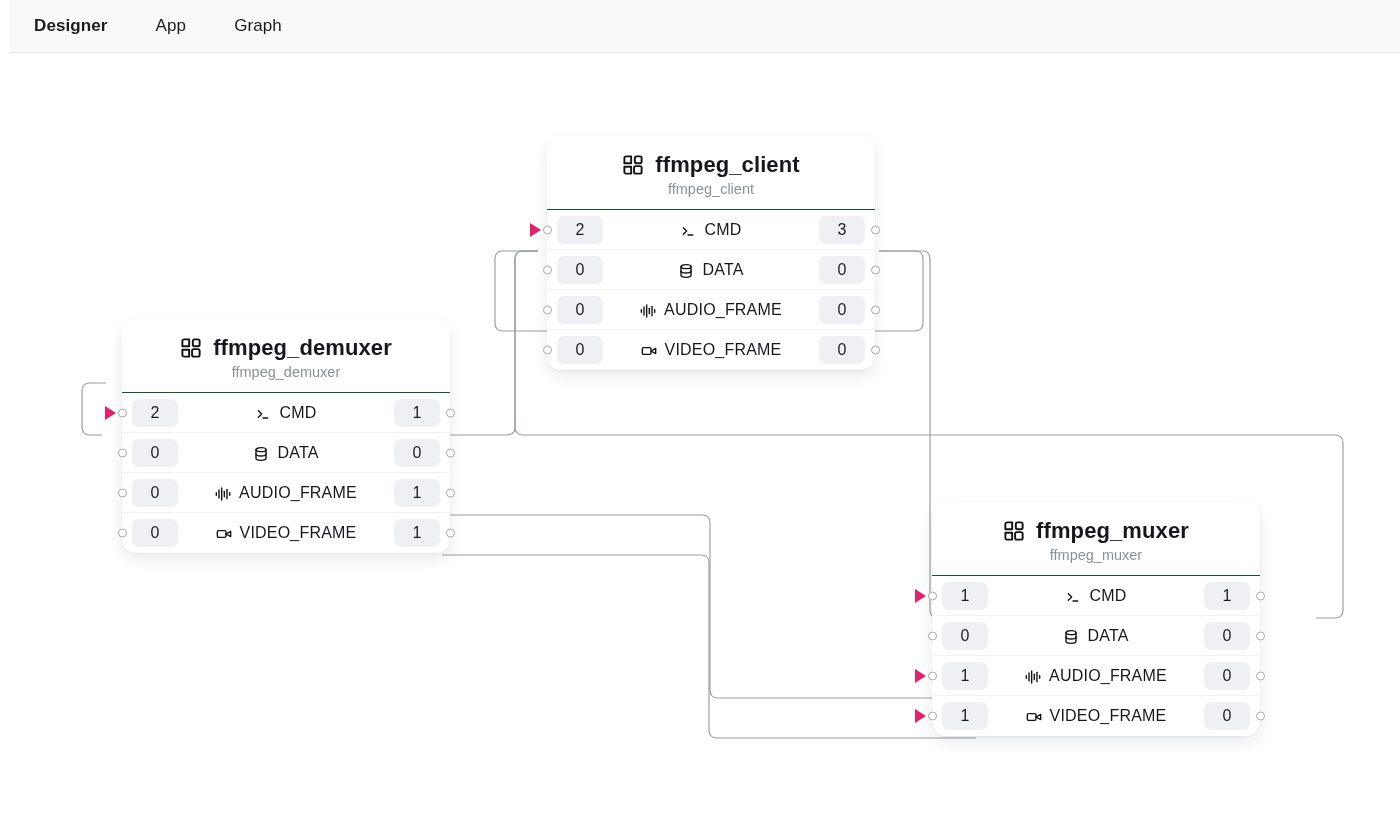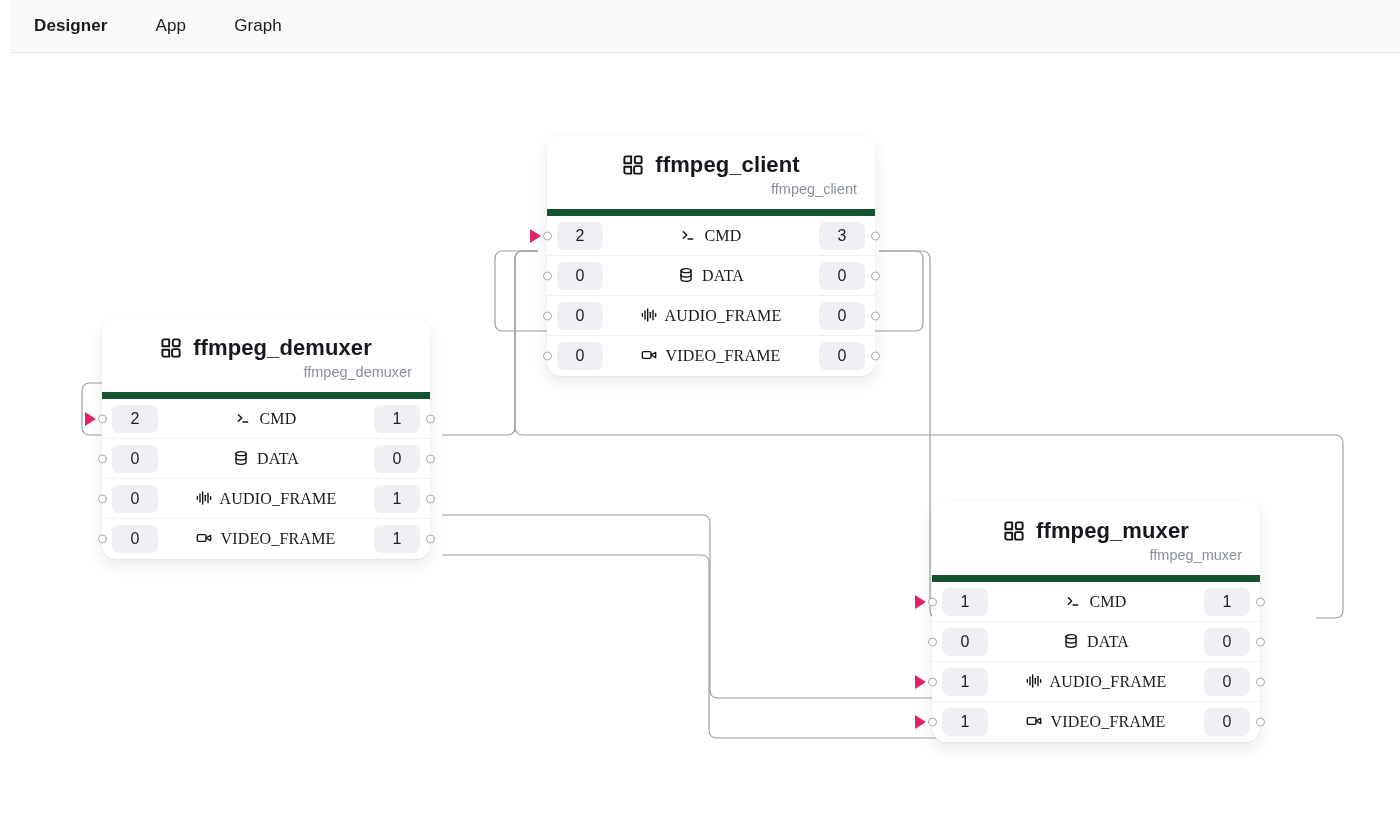--- a/index.html
+++ b/index.html
@@ -45,22 +45,22 @@
   
   .node {
     position: absolute;
     background: #ffffff;
     border-radius: 14px;
     box-shadow: 0 1px 2px rgba(16,24,40,.05), 0 6px 16px rgba(16,24,40,.09);
     z-index: 10;
   }
   .node-header {
     padding: 16px 18px 12px 18px;
-    text-align: right;
-    border-bottom: 7px solid #14532d;
+    text-align: center;
+    border-bottom: 1px solid #14532d;
   }
   .node-title-row {
     display: flex; align-items: center; justify-content: center;
     gap: 11px;
   }
   .node-title {
     font-size: 22px; font-weight: bold; color: #16181d;
     letter-spacing: .1px; white-space: nowrap;
   }
   .node-subtitle {
@@ -77,25 +77,24 @@
   .row:last-child { border-bottom: none; }
   .count {
     width: 46px; height: 28px;
     margin: 0 10px;
     background: #eef0f4;
     border-radius: 7px;
     display: flex; align-items: center; justify-content: center;
     font-size: 16px; color: #1b1d21;
   }
   .row-mid {
-    flex: 1; display: flex; align-items: flex-start; justify-content: center;
+    flex: 1; display: flex; align-items: flex-end; justify-content: center;
     gap: 8px;
     font-size: 16px; color: #16181d; letter-spacing: .2px;
     white-space: nowrap;
-    font-family: Liberation Serif, serif;
   }
   .port {
     position: absolute;
     width: 9px; height: 9px;
     border-radius: 50%;
     background: #ffffff;
     border: 1px solid #a6a9ad;
     top: 50%;
     z-index: 20;
   }
@@ -214,21 +213,21 @@
                     <path d="M22 8.2l-7 3.8 7 3.8z"></path>
                   </svg>
                 </span>
                 <span>VIDEO_FRAME</span>
               </div>
               <div class="count">0</div>
               <div class="port out"></div>
             </div>
           </div>
         </div>
-        <div class="node" style="left: 92px; top: 266px; width: 328px;">
+        <div class="node" style="left: 112px; top: 266px; width: 328px;">
           <div class="node-header">
             <div class="node-title-row">
               <span class="icon">
                 <svg width="22" height="22" viewBox="0 0 24 24" fill="none" stroke="#111317" stroke-width="2.1" stroke-linecap="round" stroke-linejoin="round">
                   <rect x="14" y="2.6" width="7.4" height="7.4" rx="1.8"></rect>
                   <path d="M10 2.6H4.4A1.8 1.8 0 0 0 2.6 4.4V10H10Z"></path>
                   <path d="M10 14H2.6v5.6A1.8 1.8 0 0 0 4.4 21.4H10Z"></path>
                   <path d="M14 14h7.4v5.6a1.8 1.8 0 0 1-1.8 1.8H14Z" stroke="none"></path>
                   <rect x="13.2" y="13.2" width="8.2" height="8.2" rx="1.8"></rect>
                 </svg>

